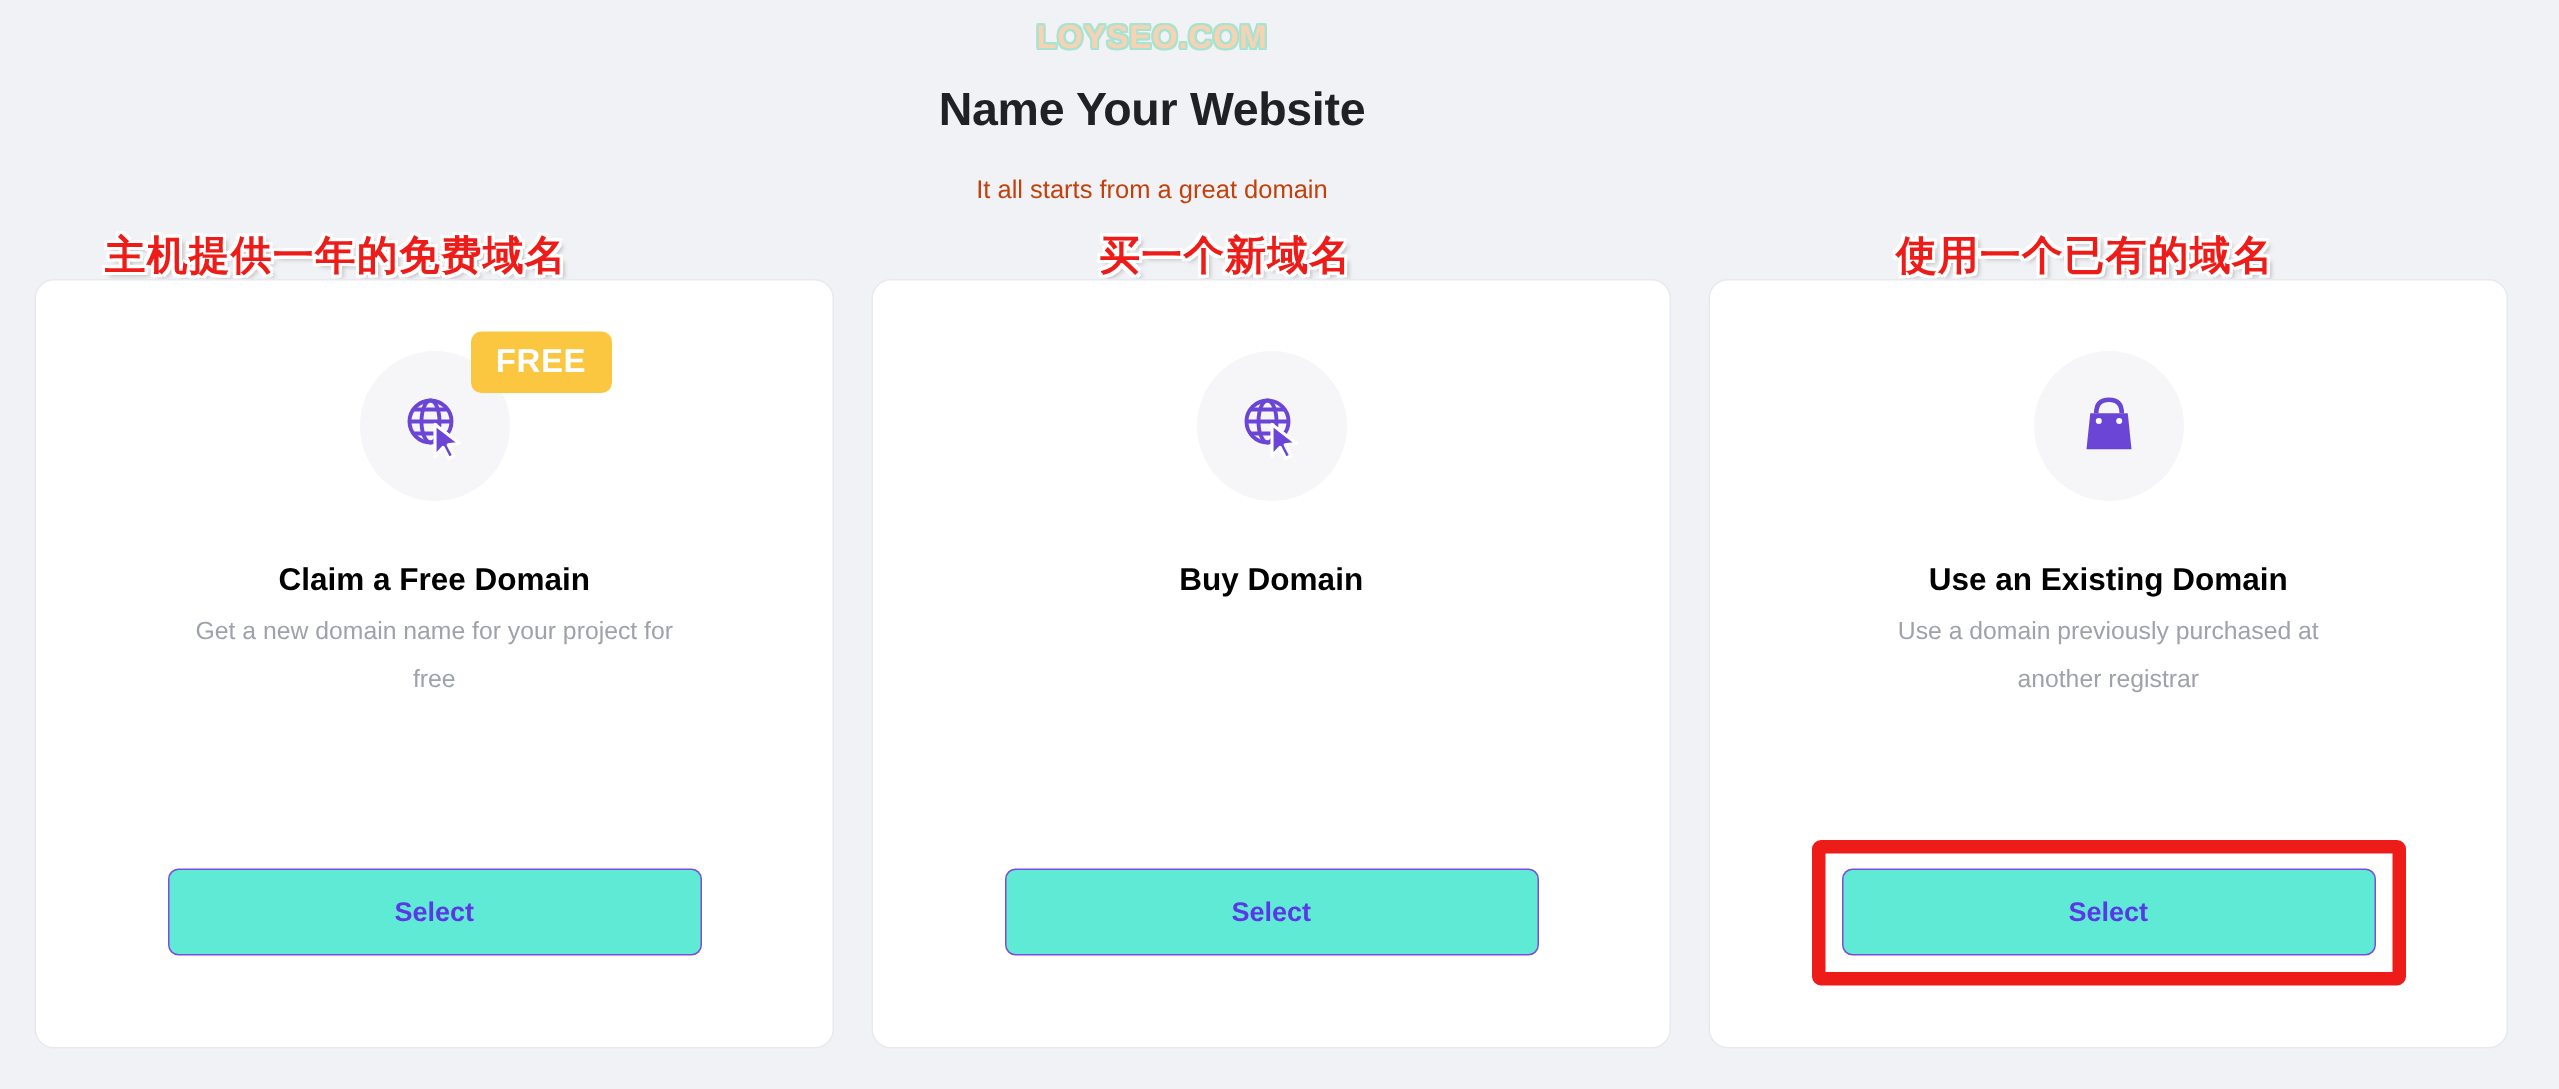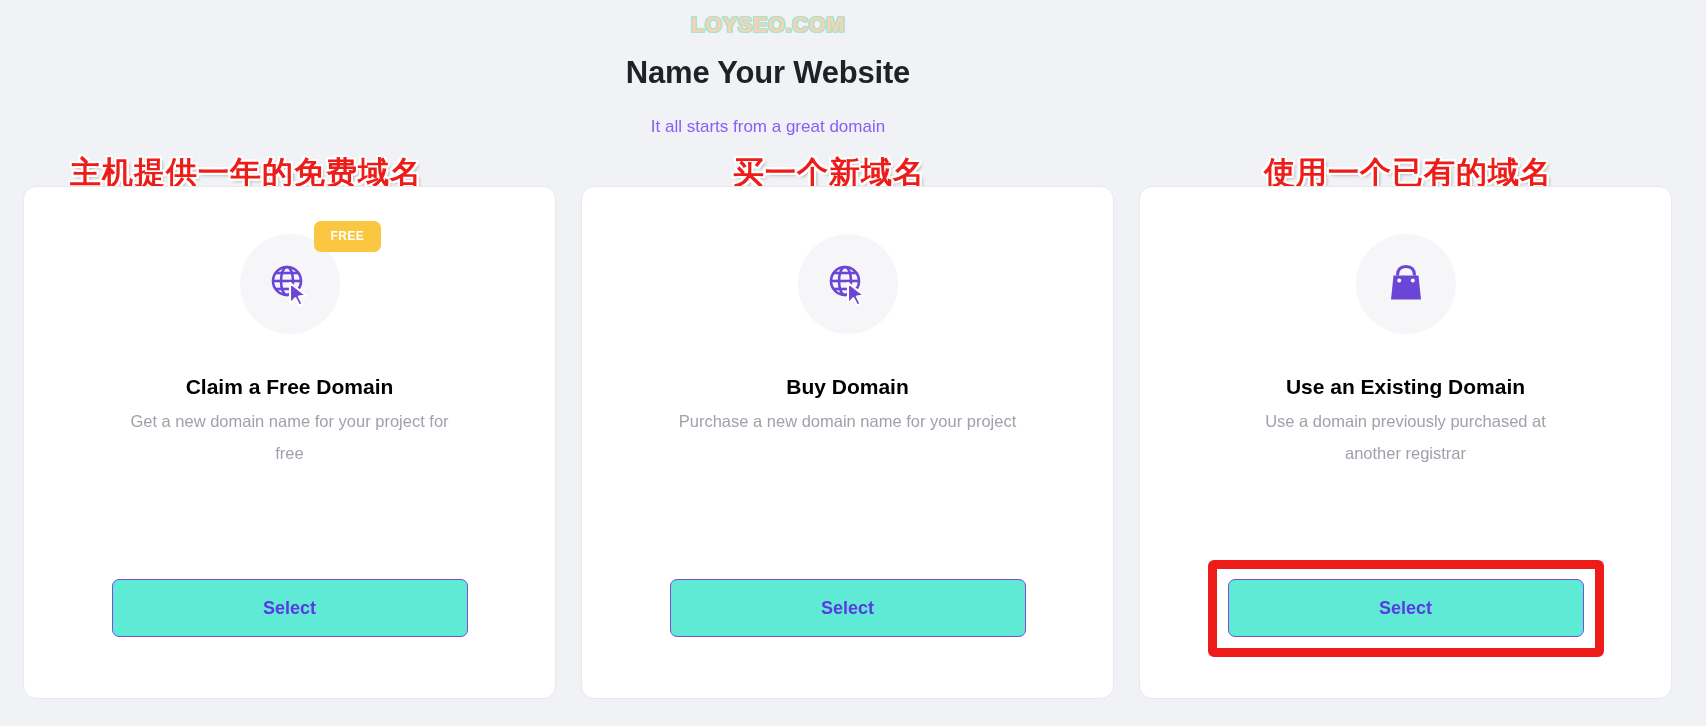--- a/index.html
+++ b/index.html
@@ -58,28 +58,28 @@
     color: #1f2126;
     letter-spacing: -0.2px;
   }
   .page-subtitle {
     position: absolute;
     top: 117px;
     left: 0;
     width: 100%;
     text-align: center;
     font-size: 17px;
-    color: #8b5cf6;
+    color: #c2410c;
   }
 
   
   .annot {
     position: absolute;
     font-family: "DejaVu Sans", "Liberation Sans", sans-serif;
-    font-size: 31px;
+    font-size: 27px;
     font-weight: bold;
     color: #ee1c18;
     white-space: nowrap;
     letter-spacing: 1px;
     text-shadow:
       -2px -2px 0 #ffffff,
        2px -2px 0 #ffffff,
       -2px  2px 0 #ffffff,
        2px  2px 0 #ffffff,
        0    -2px 0 #ffffff,
@@ -146,21 +146,21 @@
     height: 50px;
     display: block;
   }
   .badge-free {
     position: absolute;
     left: 74px;
     top: -13px;
     z-index: 3;
     background: #fbc740;
     color: #ffffff;
-    font-size: 12px;
+    font-size: 22px;
     font-weight: bold;
     letter-spacing: 0.4px;
     padding: 9px 17px 10px 17px;
     border-radius: 7px;
     line-height: 1;
   }
 
   .card-title {
     margin-top: 41px;
     font-size: 21px;
@@ -264,21 +264,20 @@
             <circle cx="22" cy="22" r="14"></circle>
             <ellipse cx="22" cy="22" rx="6" ry="14"></ellipse>
             <line x1="8" y1="22" x2="36" y2="22"></line>
             <line x1="10.5" y1="14" x2="33.5" y2="14"></line>
             <line x1="10.5" y1="30" x2="33.5" y2="30"></line>
           </g>
           <path d="M25 24 L25 45 L30.4 39.2 L34.2 46.6 L37.6 44.8 L33.8 37.6 L41.4 36.6 Z" fill="#6b46d6" stroke="#ffffff" stroke-width="2.1" stroke-linejoin="round"></path>
         </svg>
       </div>
       <div class="card-title">Buy Domain</div>
-      <div class="card-desc">Purchase a new domain name for your project</div>
       <div class="select-btn-holder">
         <button class="select-btn">Select</button>
       </div>
     </div>
 
     <div class="card">
       <div class="icon-wrap">
         <div class="icon-circle"></div>
         <svg class="icon-glyph" viewBox="0 0 50 50">
           <path d="M16.5 16.5 Q16.5 7.5 25 7.5 Q33.5 7.5 33.5 16.5" fill="none" stroke="#6b46d6" stroke-width="3.1"></path>

